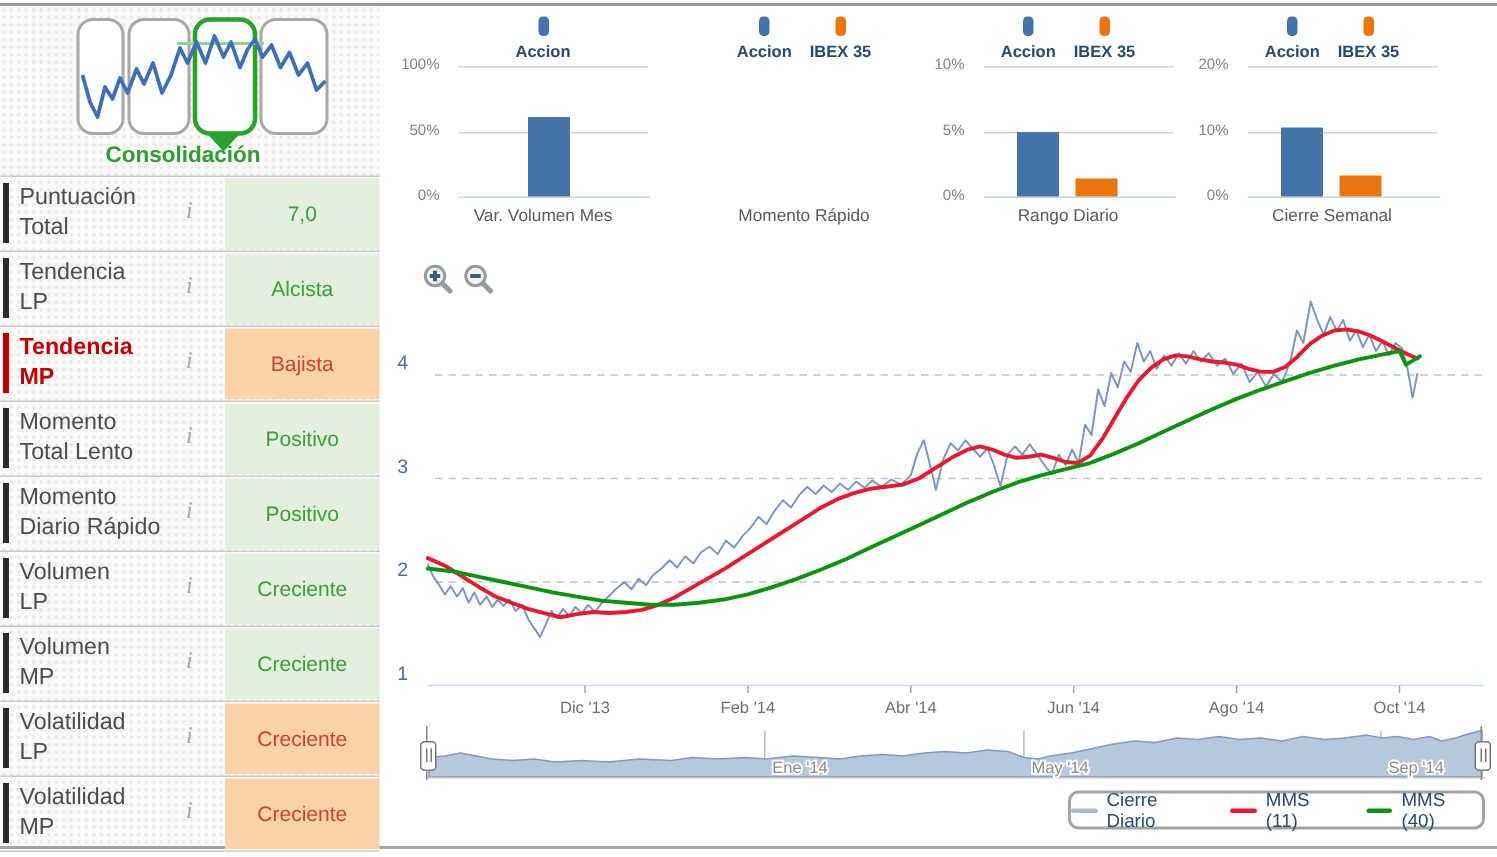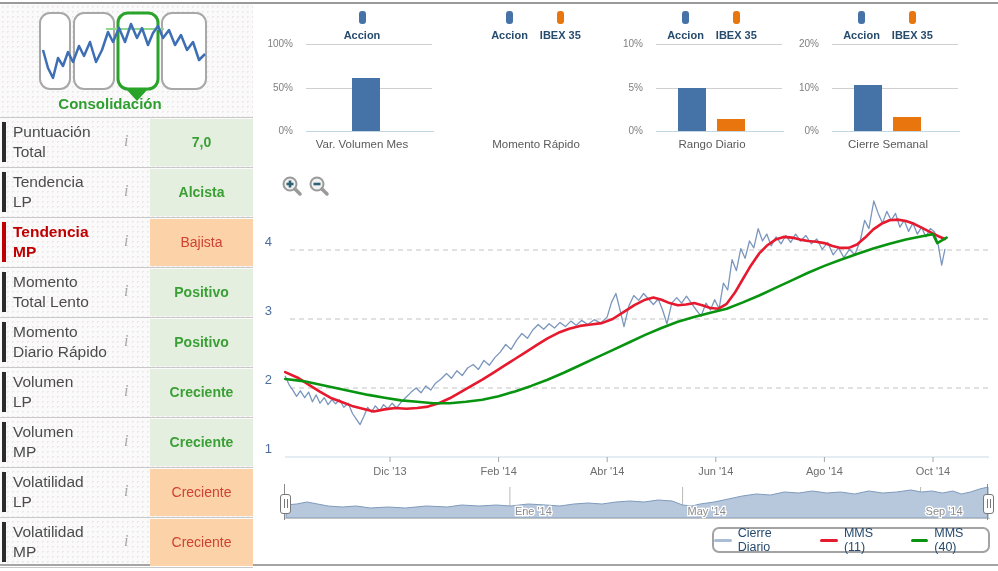--- a/index.html
+++ b/index.html
@@ -6,35 +6,35 @@
   .page{position:relative;width:998px;height:571px;background:#fff;overflow:hidden;
         font-family:"Liberation Sans","DejaVu Sans",sans-serif;}
   .dots-bg{position:absolute;left:0;top:4px;width:253px;height:561px;
            background-color:#fbfafa;
            background-image:radial-gradient(#efe8e8 1px,transparent 1px);
            background-size:5px 5px;}
   .top-border{position:absolute;left:0;top:2px;width:998px;height:2px;background:#9a9a9a;}
   .bottom-border{position:absolute;left:0;top:564px;width:998px;height:2px;background:#a5a5a5;}
 
   
-  .selector{position:absolute;left:0;top:8px;width:220px;height:112px;}
+  .selector{position:absolute;left:12px;top:8px;width:220px;height:112px;}
   .selector-label{position:absolute;left:0;top:87px;width:220px;text-align:center;
                   font-size:15px;font-weight:bold;color:#2f9e30;}
 
   
   .itable{position:absolute;left:0;top:117px;width:253px;}
   .irow{position:relative;height:49px;border-bottom:1px solid #c9c9c9;}
   .irow.first{border-top:1px solid #c9c9c9;}
   .ibar{position:absolute;left:2px;top:4px;width:4px;height:40px;background:#2b2b2b;}
   .ilabel{position:absolute;left:13px;top:4px;font-size:15.5px;line-height:20px;color:#4c4c4c;}
   .iinfo{position:absolute;left:124px;top:14px;font-family:"Liberation Serif",serif;
          font-style:italic;font-size:16px;color:#a8a8a8;cursor:pointer;}
   .ival{position:absolute;left:150px;top:1px;width:103px;height:47px;line-height:47px;
         text-align:center;font-size:14px;}
-  .irow.pos .ival{background:#e4efdf;color:#3aa035;font-weight:bold;}
+  .irow.pos .ival{background:#e4efdf;color:#3aa035;}
   .irow.neg .ival{background:#fcd2a8;color:#cf4231;}
   .irow.hl .ilabel{color:#c00000;font-weight:bold;}
   .irow.hl .ibar{background:#c00000;}
 
   
   .minichart{position:absolute;top:10px;width:160px;height:150px;}
   .mc-legend{position:absolute;left:0;top:8px;width:160px;height:16px;display:flex;
              justify-content:center;align-items:center;gap:12px;font-size:11px;
              font-weight:bold;color:#274b6d;}
   .lg-item{display:flex;align-items:center;gap:5px;cursor:pointer;flex-direction:column;}

